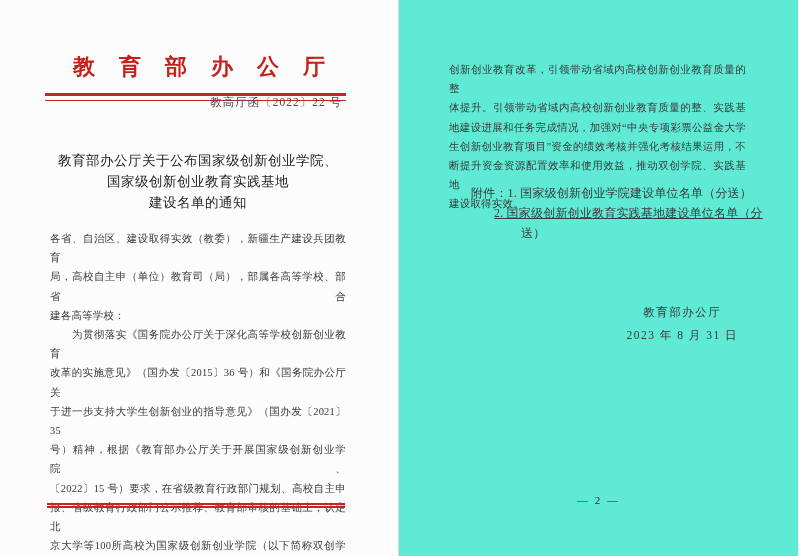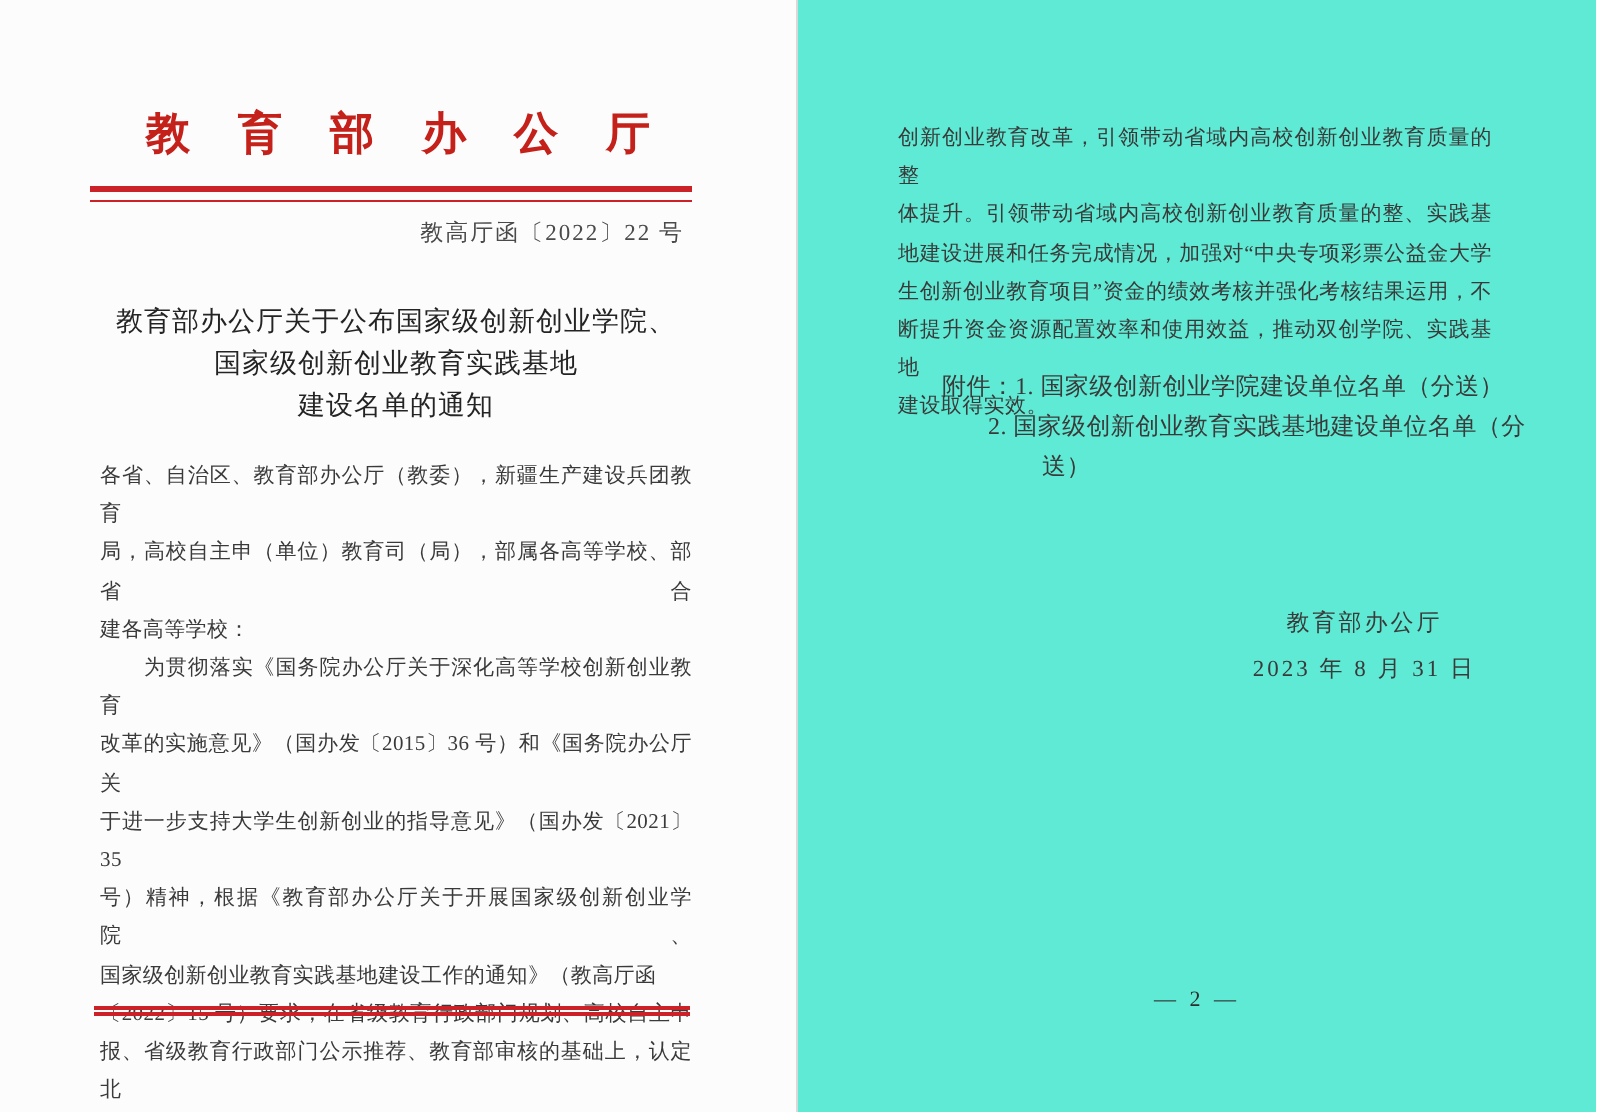--- a/index.html
+++ b/index.html
@@ -29,21 +29,21 @@
     white-space: nowrap;
   }
   .red-rule {
     position: absolute; top: 93px; left: 45px; right: 52px;
     height: 4px;
     border-top: 3px solid #cb2228;
     border-bottom: 1px solid #cb2228;
     box-sizing: content-box;
   }
   .doc-number {
-    position: absolute; top: 109px; right: 56px;
+    position: absolute; top: 95px; right: 56px;
     font-size: 11.5px; color: #4a4a4a;
     letter-spacing: 1px;
   }
   .doc-title {
     position: absolute; top: 150px; left: 30px; right: 32px;
     text-align: center;
     font-size: 13.5px; font-weight: normal; color: #242424;
     line-height: 21px;
     letter-spacing: 0.5px;
   }
@@ -70,21 +70,21 @@
 
   
   .body-block--p2 { top: 60px; }
   .attachment-block {
     position: absolute; top: 183px; left: 52px; right: 52px;
     font-size: 12px; color: #3a3a3a;
     line-height: 20px;
     letter-spacing: 0.2px;
   }
   .att-line-1 { padding-left: 20px; }
-  .att-line-2 { padding-left: 43px; }
+  .att-line-2 { padding-left: 43px; text-decoration: underline; }
   .att-line-3 { padding-left: 70px; }
   .signature-block {
     position: absolute; top: 301px; right: 60px;
     text-align: center;
     font-size: 11.5px; color: #3a3a3a;
     line-height: 23px;
     letter-spacing: 1.5px;
   }
   .page-number {
     position: absolute; top: 494px; left: 0; right: 0;
@@ -105,28 +105,27 @@
 
     <div class="doc-number">教高厅函〔2022〕22 号</div>
 
     <div class="doc-title">
       <div class="line">教育部办公厅关于公布国家级创新创业学院、</div>
       <div class="line">国家级创新创业教育实践基地</div>
       <div class="line">建设名单的通知</div>
     </div>
 
     <div class="body-block body-block--p1">
-      <div class="line full">各省、自治区、教育部办公厅（教委），新疆生产建设兵团教育</div>
+      <div class="line full">各省、自治区、建设取得实效（教委），新疆生产建设兵团教育</div>
       <div class="line full">局，高校自主申（单位）教育司（局），部属各高等学校、部省合</div>
       <div class="line">建各高等学校：</div>
       <div class="line full">　　为贯彻落实《国务院办公厅关于深化高等学校创新创业教育</div>
       <div class="line full">改革的实施意见》（国办发〔2015〕36 号）和《国务院办公厅关</div>
       <div class="line full">于进一步支持大学生创新创业的指导意见》（国办发〔2021〕35</div>
       <div class="line full">号）精神，根据《教育部办公厅关于开展国家级创新创业学院、</div>
-      <div class="line">国家级创新创业教育实践基地建设工作的通知》（教高厅函</div>
       <div class="line full">〔2022〕15 号）要求，在省级教育行政部门规划、高校自主申</div>
       <div class="line full">报、省级教育行政部门公示推荐、教育部审核的基础上，认定北</div>
       <div class="line full">京大学等100所高校为国家级创新创业学院（以下简称双创学院）</div>
 
     </div>
 
     <div class="bottom-red-rule"></div>
   </div>
 
   <div class="page">

